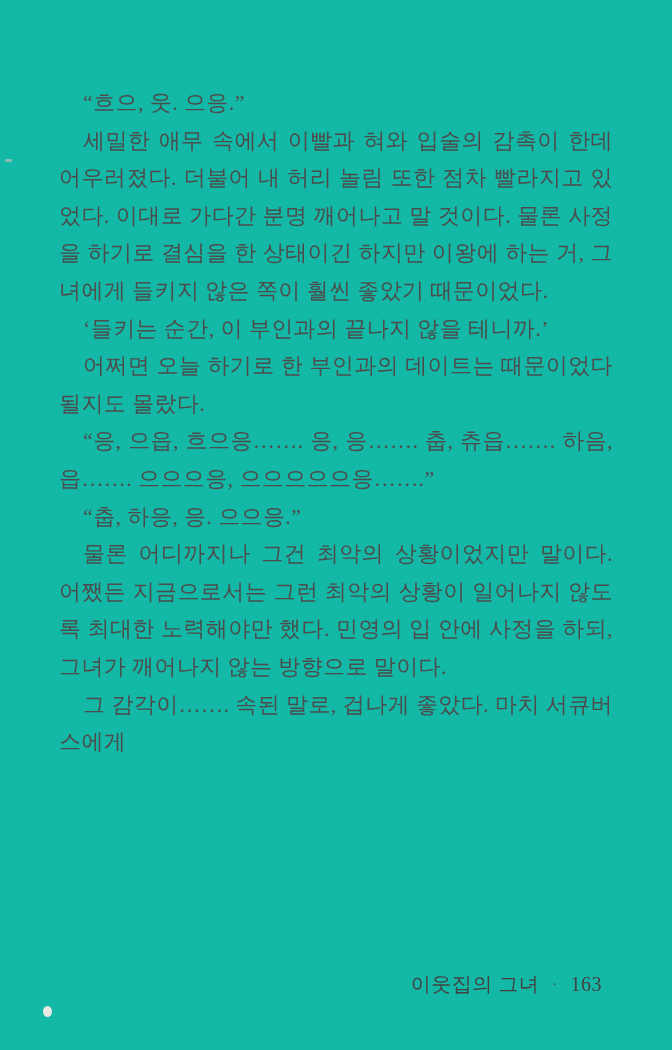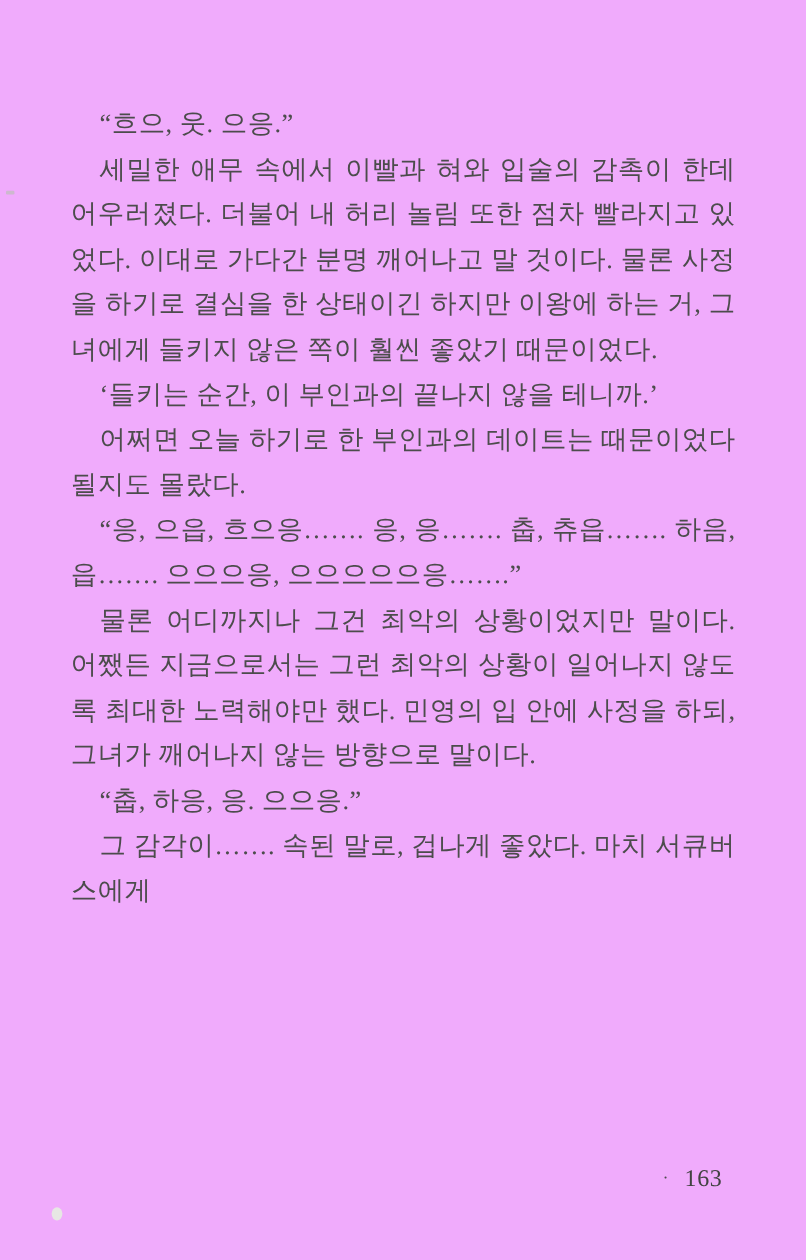--- a/index.html
+++ b/index.html
@@ -4,21 +4,21 @@
 <style>
   html, body {
     margin: 0;
     padding: 0;
     background: #ffffff;
   }
   .page {
     position: relative;
     width: 672px;
     height: 1050px;
-    background: #f0abfc;
+    background: #14b8a6;
     overflow: hidden;
     font-family: "Liberation Serif", "DejaVu Serif", serif;
   }
   .text-block {
     position: absolute;
     left: 59px;
     top: 84px;
     width: 554px;
     font-size: 22px;
     line-height: 37.6px;
@@ -74,25 +74,26 @@
 <div class="page">
 
   <div class="artifact-dash"></div>
 
   <div class="text-block">
       <p class="para dialogue">“흐으, 웃. 으응.”</p>
       <p class="para narration">세밀한 애무 속에서 이빨과 혀와 입술의 감촉이 한데 어우러졌다. 더불어 내 허리 놀림 또한 점차 빨라지고 있었다. 이대로 가다간 분명 깨어나고 말 것이다. 물론 사정을 하기로 결심을 한 상태이긴 하지만 이왕에 하는 거, 그녀에게 들키지 않은 쪽이 훨씬 좋았기 때문이었다.</p>
       <p class="para thought">‘들키는 순간, 이 부인과의 끝나지 않을 테니까.’</p>
       <p class="para narration">어쩌면 오늘 하기로 한 부인과의 데이트는 때문이었다 될지도 몰랐다.</p>
       <p class="para dialogue">“응, 으읍, 흐으응……. 응, 응……. 춥, 츄읍……. 하음, 읍……. 으으으응, 으으으으으응…….”</p>
+      <p class="para dialogue">“춥, 하응, 응. 으으응.”</p>
       <p class="para narration">물론 어디까지나 그건 최악의 상황이었지만 말이다. 어쨌든 지금으로서는 그런 최악의 상황이 일어나지 않도록 최대한 노력해야만 했다. 민영의 입 안에 사정을 하되, 그녀가 깨어나지 않는 방향으로 말이다.</p>
-      <p class="para dialogue">“춥, 하응, 응. 으으응.”</p>
       <p class="para narration">그 감각이……. 속된 말로, 겁나게 좋았다. 마치 서큐버스에게</p>
     </div>
 
   <div class="running-footer">
+    <span>이웃집의 그녀</span>
     <span class="footer-sep">·</span>
     <span>163</span>
   </div>
 
   <div class="artifact-smudge"></div>
 
 </div>
 
 </body></html>

